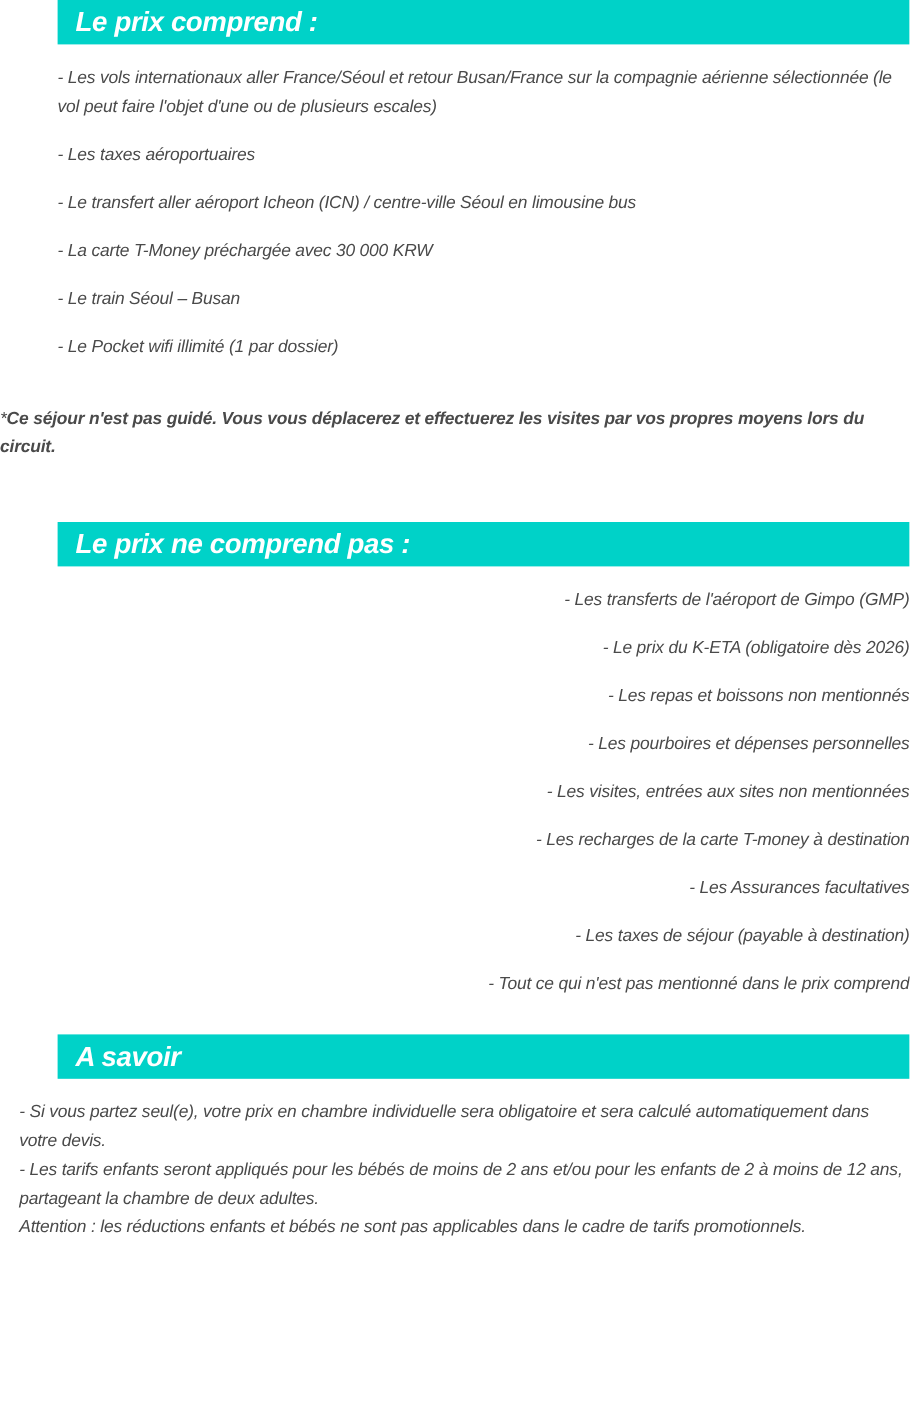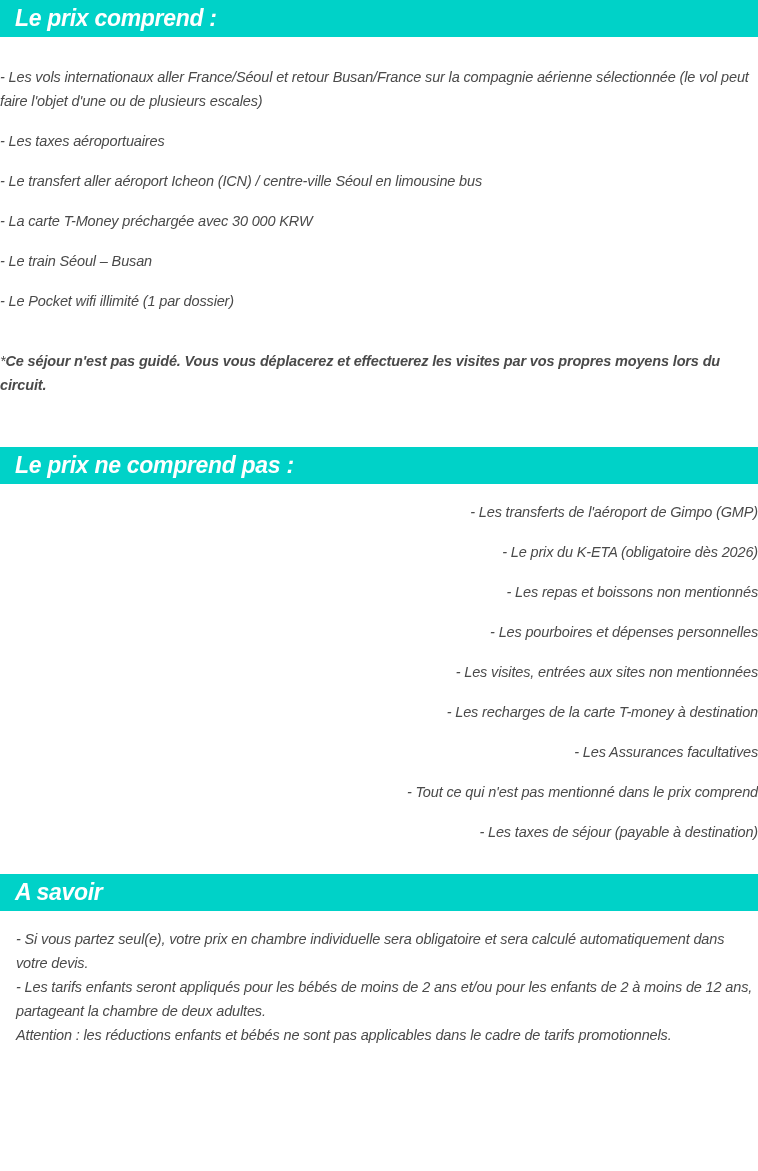--- a/index.html
+++ b/index.html
@@ -12,20 +12,21 @@
     .section-header {
       background: #00d2c8;
       color: #ffffff;
       height: 37px;
       line-height: 37px;
       padding-left: 15px;
       font-size: 23px;
       font-weight: bold;
       font-style: italic;
       letter-spacing: -0.3px;
+      margin-left: 48px;
     }
     .para {
       margin: 0;
       font-size: 14.5px;
       line-height: 24px;
       font-style: italic;
       letter-spacing: -0.15px;
     }
     .list .para { margin-bottom: 16px; }
     .note {
@@ -37,21 +38,21 @@
       letter-spacing: -0.15px;
     }
     .note .asterisk { font-weight: normal; }
     .block { margin: 0; font-size: 14.5px; line-height: 24px; font-style: italic; letter-spacing: -0.15px; padding-left: 16px; }
   </style>
 </head>
 <body>
 
 <div>
   <div class="section-header">Le prix comprend :</div>
-  <div class="list" style="padding-top:28px;">
+  <div class="list" style="padding-top:16px;margin-left:48px;">
     <p class="para">- Les vols internationaux aller France/Séoul et retour Busan/France sur la compagnie aérienne sélectionnée (le vol peut faire l'objet d'une ou de plusieurs escales)</p>
     <p class="para">- Les taxes aéroportuaires</p>
     <p class="para">- Le transfert aller aéroport Icheon (ICN) / centre-ville Séoul en limousine bus</p>
     <p class="para">- La carte T-Money préchargée avec 30 000 KRW</p>
     <p class="para">- Le train Séoul – Busan</p>
     <p class="para">- Le Pocket wifi illimité (1 par dossier)</p>
   </div>
   <p class="note" style="margin-top:36px;">
     <span class="asterisk">*</span><span>Ce séjour n'est pas guidé. Vous vous déplacerez et effectuerez les visites par vos propres moyens lors du circuit.</span>
   </p>
@@ -60,22 +61,22 @@
 <div style="margin-top:50px;">
   <div class="section-header">Le prix ne comprend pas :</div>
   <div class="list" style="padding-top:16px;text-align:right;">
     <p class="para">- Les transferts de l'aéroport de Gimpo (GMP)</p>
     <p class="para">- Le prix du K-ETA (obligatoire dès 2026)</p>
     <p class="para">- Les repas et boissons non mentionnés</p>
     <p class="para">- Les pourboires et dépenses personnelles</p>
     <p class="para">- Les visites, entrées aux sites non mentionnées</p>
     <p class="para">- Les recharges de la carte T-money à destination</p>
     <p class="para">- Les Assurances facultatives</p>
+    <p class="para">- Les taxes de séjour (payable à destination)</p>
     <p class="para">- Tout ce qui n'est pas mentionné dans le prix comprend</p>
-    <p class="para">- Les taxes de séjour (payable à destination)</p>
   </div>
 </div>
 
 <div style="margin-top:30px;">
   <div class="section-header">A savoir</div>
   <div style="padding-top:16px;">
     <p class="block">- Si vous partez seul(e), votre prix en chambre individuelle sera obligatoire et sera calculé automatiquement dans votre devis.</p>
     <p class="block">- Les tarifs enfants seront appliqués pour les bébés de moins de 2 ans et/ou pour les enfants de 2 à moins de 12 ans, partageant la chambre de deux adultes.</p>
     <p class="block">Attention : les réductions enfants et bébés ne sont pas applicables dans le cadre de tarifs promotionnels.</p>
   </div>

